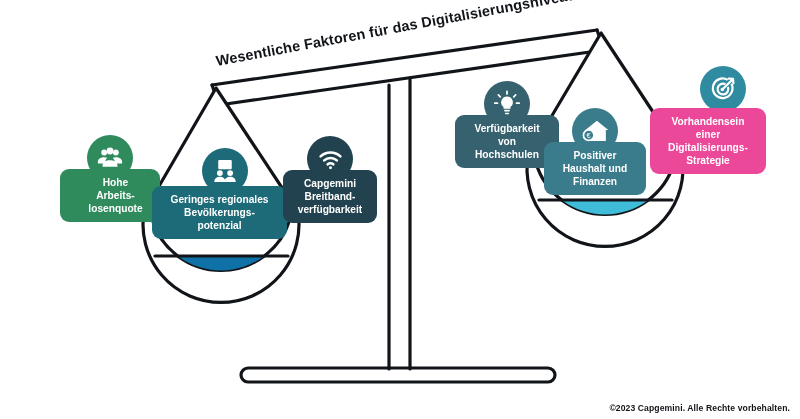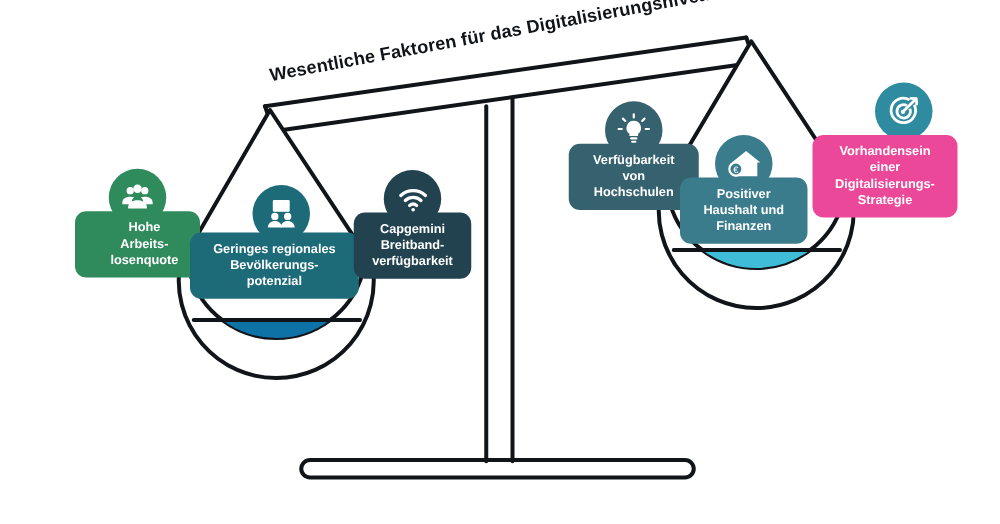--- a/index.html
+++ b/index.html
@@ -227,14 +227,15 @@
         <circle cx="11.4" cy="12.4" r="1.5" fill="#ffffff" stroke="none"></circle>
         <line x1="11.4" y1="12.4" x2="20.2" y2="3.8" stroke-linecap="round"></line>
         <path d="M16.9 3.1 20.6 3.4 20.9 7.1" stroke-linejoin="round" stroke-linecap="round"></path>
       </svg>
     </div>
     <div class="bubble" style="left:0px; top:42px; width:116px; background:#ec4899;">Vorhandensein einer
 Digitalisierungs-
 Strategie</div>
   </div>
 
+  <div class="footer">©2023 Capgemini. Alle Rechte vorbehalten.</div>
 
 </div>
 
 </body></html>

